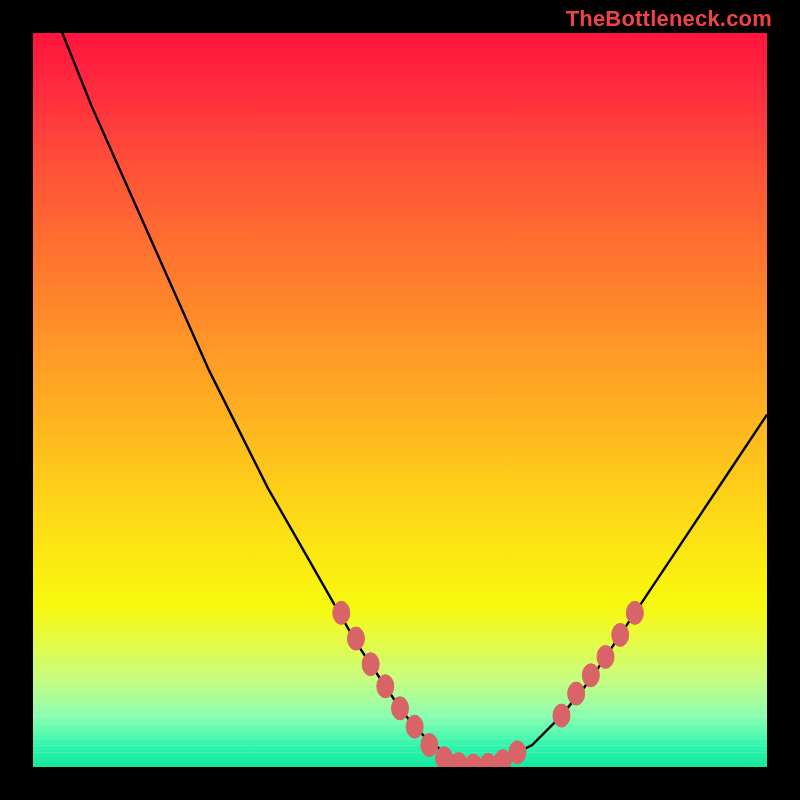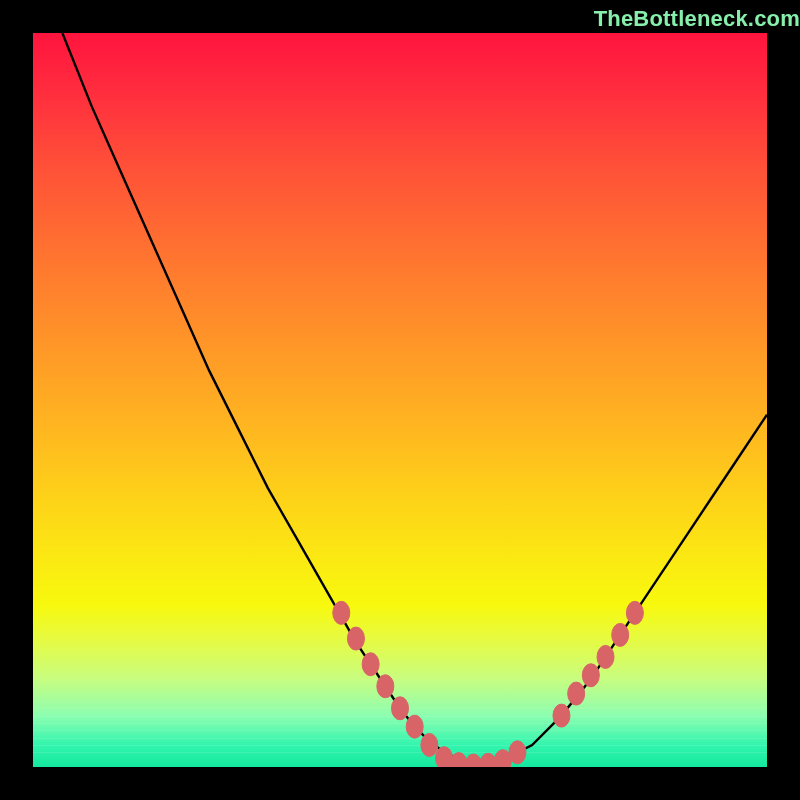--- a/index.html
+++ b/index.html
@@ -51,25 +51,25 @@
   .curve-svg {
     position: absolute;
     top: 0;
     left: 0;
     width: 734px;
     height: 734px;
   }
   .watermark {
     position: absolute;
     top: 6px;
-    right: 0;
+    right: 28px;
     font-family: Arial, Helvetica, sans-serif;
     font-size: 22px;
     font-weight: 600;
-    color: #86efac;
+    color: #ef4444;
     letter-spacing: 0.2px;
   }
 </style>
 </head>
 <body>
 
 <div class="frame">
 
   <div class="plot-area">
 

